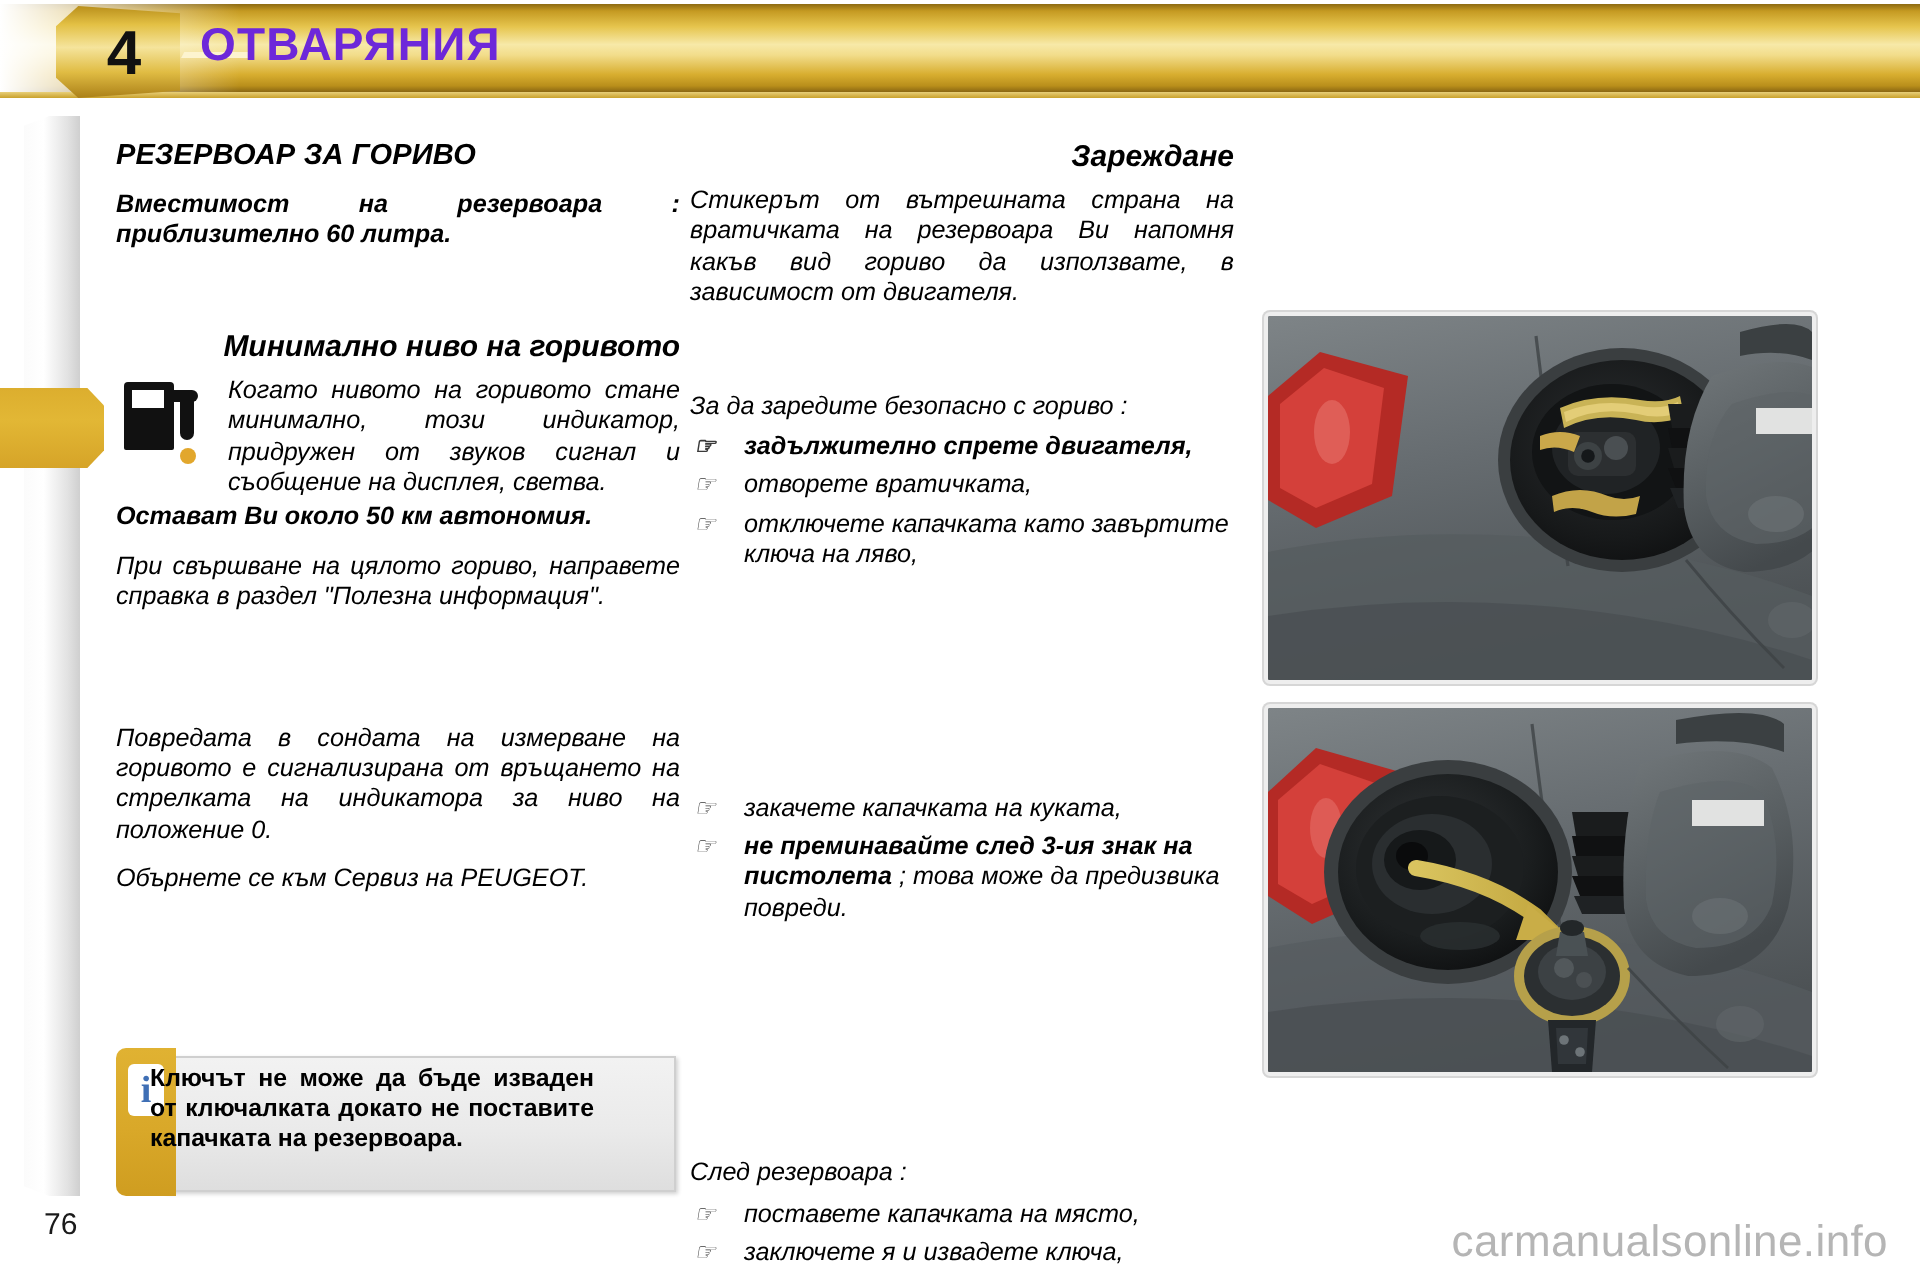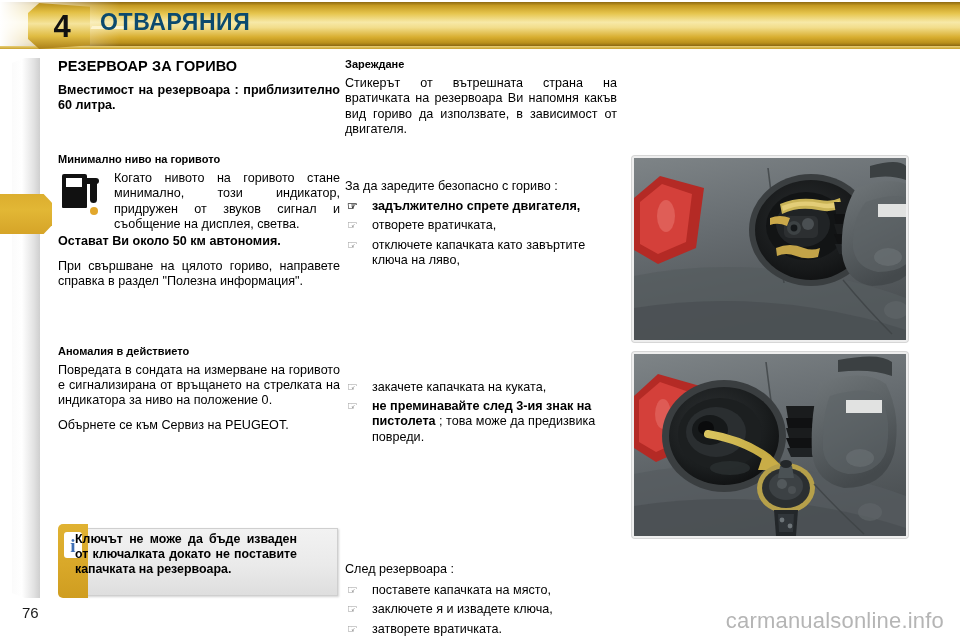--- a/index.html
+++ b/index.html
@@ -65,21 +65,21 @@
     color: #111;
     line-height: 1;
     padding-left: 6px;
   }
   #header-title {
     position: absolute;
     left: 100px; top: 9px;
     font-size: 23px;
     font-weight: bold;
     letter-spacing: 0.6px;
-    color: #0c4a6e;
+    color: #6d28d9;
   }
   #header-notch {
     position: absolute;
     left: 86px; top: 26px;
     width: 34px; height: 20px;
     border-top: 3px solid #fdf4cf;
     transform: skewX(-28deg);
   }
 
   
@@ -114,35 +114,37 @@
     left: -12px; top: 136px;
     width: 52px; height: 40px;
     background: linear-gradient(to bottom, #dcae2e 0%, #e2b735 40%, #d6a428 100%);
     clip-path: polygon(0% 0%, 84% 0%, 100% 22%, 100% 78%, 84% 100%, 0% 100%);
     box-shadow: 0 1px 2px rgba(0,0,0,0.18);
   }
 
   
   .col {
     position: absolute;
-    top: 58px;
+    top: 70px;
+    font-style: italic;
   }
   #col-left  { left: 58px;  width: 282px; }
   #col-right { left: 345px; width: 272px; }
 
   h2.sec {
     font-size: 14.5px;
     font-weight: bold;
     margin: 0 0 9px 0;
     letter-spacing: 0.1px;
   }
   h3.sub {
-    font-size: 11px;
+    font-size: 15px;
     font-weight: bold;
     margin: 0 0 6px 0;
+    text-align: right;
   }
   p.body {
     font-size: 12.6px;
     line-height: 15.4px;
     margin: 0 0 9px 0;
     text-align: justify;
     text-justify: inter-word;
   }
   p.bold {
     font-weight: bold;
@@ -347,21 +349,20 @@
     <p class="icon-para">Когато нивото на горивото стане минимално, този индикатор, придружен от звуков сигнал и съобщение на дисплея, светва.</p>
   </div>
   <div style="clear:both;"></div>
 
   <p class="body bold" style="margin-top:2px;">Остават Ви около 50 км автономия.</p>
 
   <p class="body">При свършване на цялото гориво, направете справка в раздел "Полезна информация".</p>
 
   <div class="spacer-lg" style="height:46px;"></div>
 
-  <h3 class="sub">Аномалия в действието</h3>
 
   <p class="body">Повредата в сондата на измерване на горивото е сигнализирана от връщането на стрелката на индикатора за ниво на положение 0.</p>
 
   <p class="body">Обърнете се към Сервиз на PEUGEOT.</p>
 </div>
 
 <div id="col-right" class="col">
 
   <h3 class="sub">Зареждане</h3>
 

